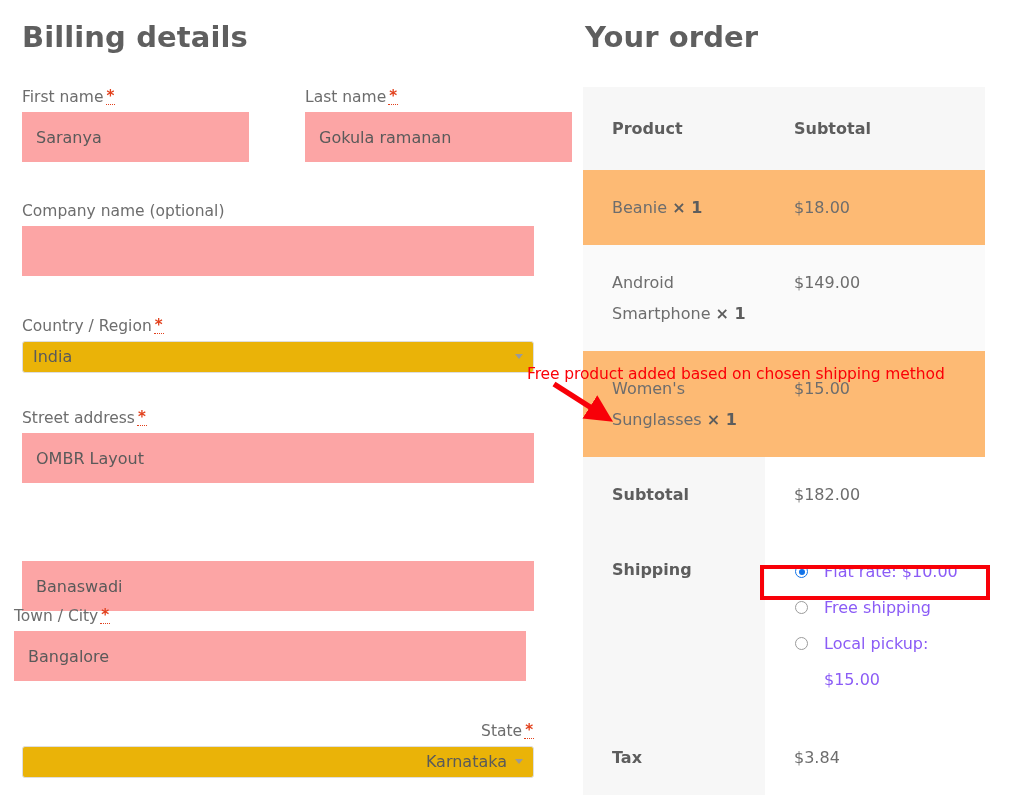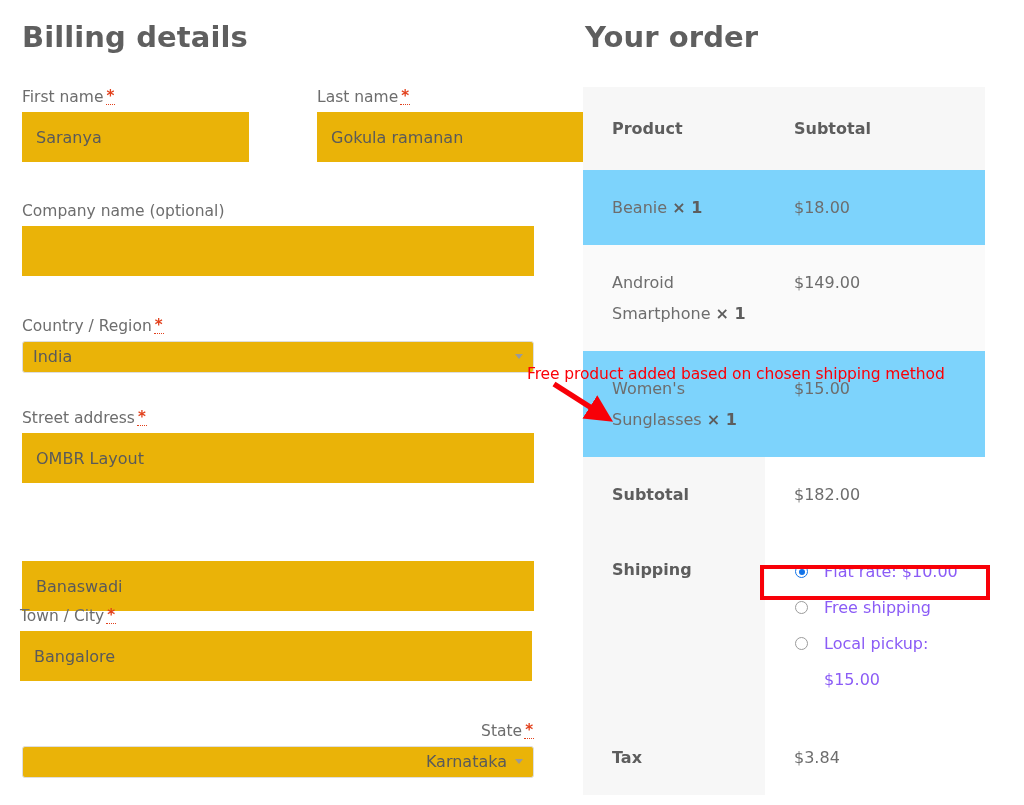--- a/index.html
+++ b/index.html
@@ -48,21 +48,21 @@
     margin-left: 2px;
     display: inline-block;
     line-height: 13px;
     vertical-align: 1px;
   }
 
   .text-input {
     box-sizing: border-box;
     width: 100%;
     height: 50px;
-    background: #eab308;
+    background: #fca5a5;
     border: none;
     border-radius: 0;
     padding: 0 14px;
     font-family: "DejaVu Sans", "Liberation Sans", sans-serif;
     font-size: 16px;
     color: #5a5a5a;
     outline: none;
   }
   .text-input::placeholder { color: #a0a0a0; }
 
@@ -88,26 +88,26 @@
     top: 13px;
     width: 0; height: 0;
     border-left: 4.5px solid transparent;
     border-right: 4.5px solid transparent;
     border-top: 5px solid #9a9a9a;
     pointer-events: none;
   }
 
   
   .f-first  { position: absolute; left: 22px;  top: 88px;  width: 227px; }
-  .f-last   { position: absolute; left: 317px; top: 88px;  width: 267px; }
+  .f-last   { position: absolute; left: 305px; top: 88px;  width: 267px; }
   .f-comp   { position: absolute; left: 22px;  top: 202px; width: 512px; }
   .f-ctry   { position: absolute; left: 22px;  top: 317px; width: 512px; }
   .f-str    { position: absolute; left: 22px;  top: 409px; width: 512px; }
   .f-str2   { position: absolute; left: 22px;  top: 519px; width: 512px; margin-top: 42px; }
-  .f-town   { position: absolute; left: 20px;  top: 607px; width: 512px; }
+  .f-town   { position: absolute; left: 14px;  top: 607px; width: 512px; }
   .f-state  { position: absolute; left: 22px;  top: 722px; width: 512px; text-align: right; }
 
   
   .order-table {
     position: absolute;
     left: 583px;
     top: 87px;
     width: 402px;
     border-collapse: collapse;
     table-layout: fixed;
@@ -127,21 +127,21 @@
     border: none;
   }
   .order-table thead th {
     background: #f7f7f7;
     font-weight: 700;
     color: #5d5d5d;
     padding-top: 26px;
     padding-bottom: 26px;
   }
   tr.row-alt td { background: #fafafa; }
-  tr.row-plain td { background: #7dd3fc; }
+  tr.row-plain td { background: #fdba74; }
 
   td.lbl {
     background: #f7f7f7 !important;
     font-weight: 700;
     color: #5d5d5d;
   }
   td.val { background: #ffffff !important; }
 
   .qty { font-weight: 700; color: #5d5d5d; }
 

